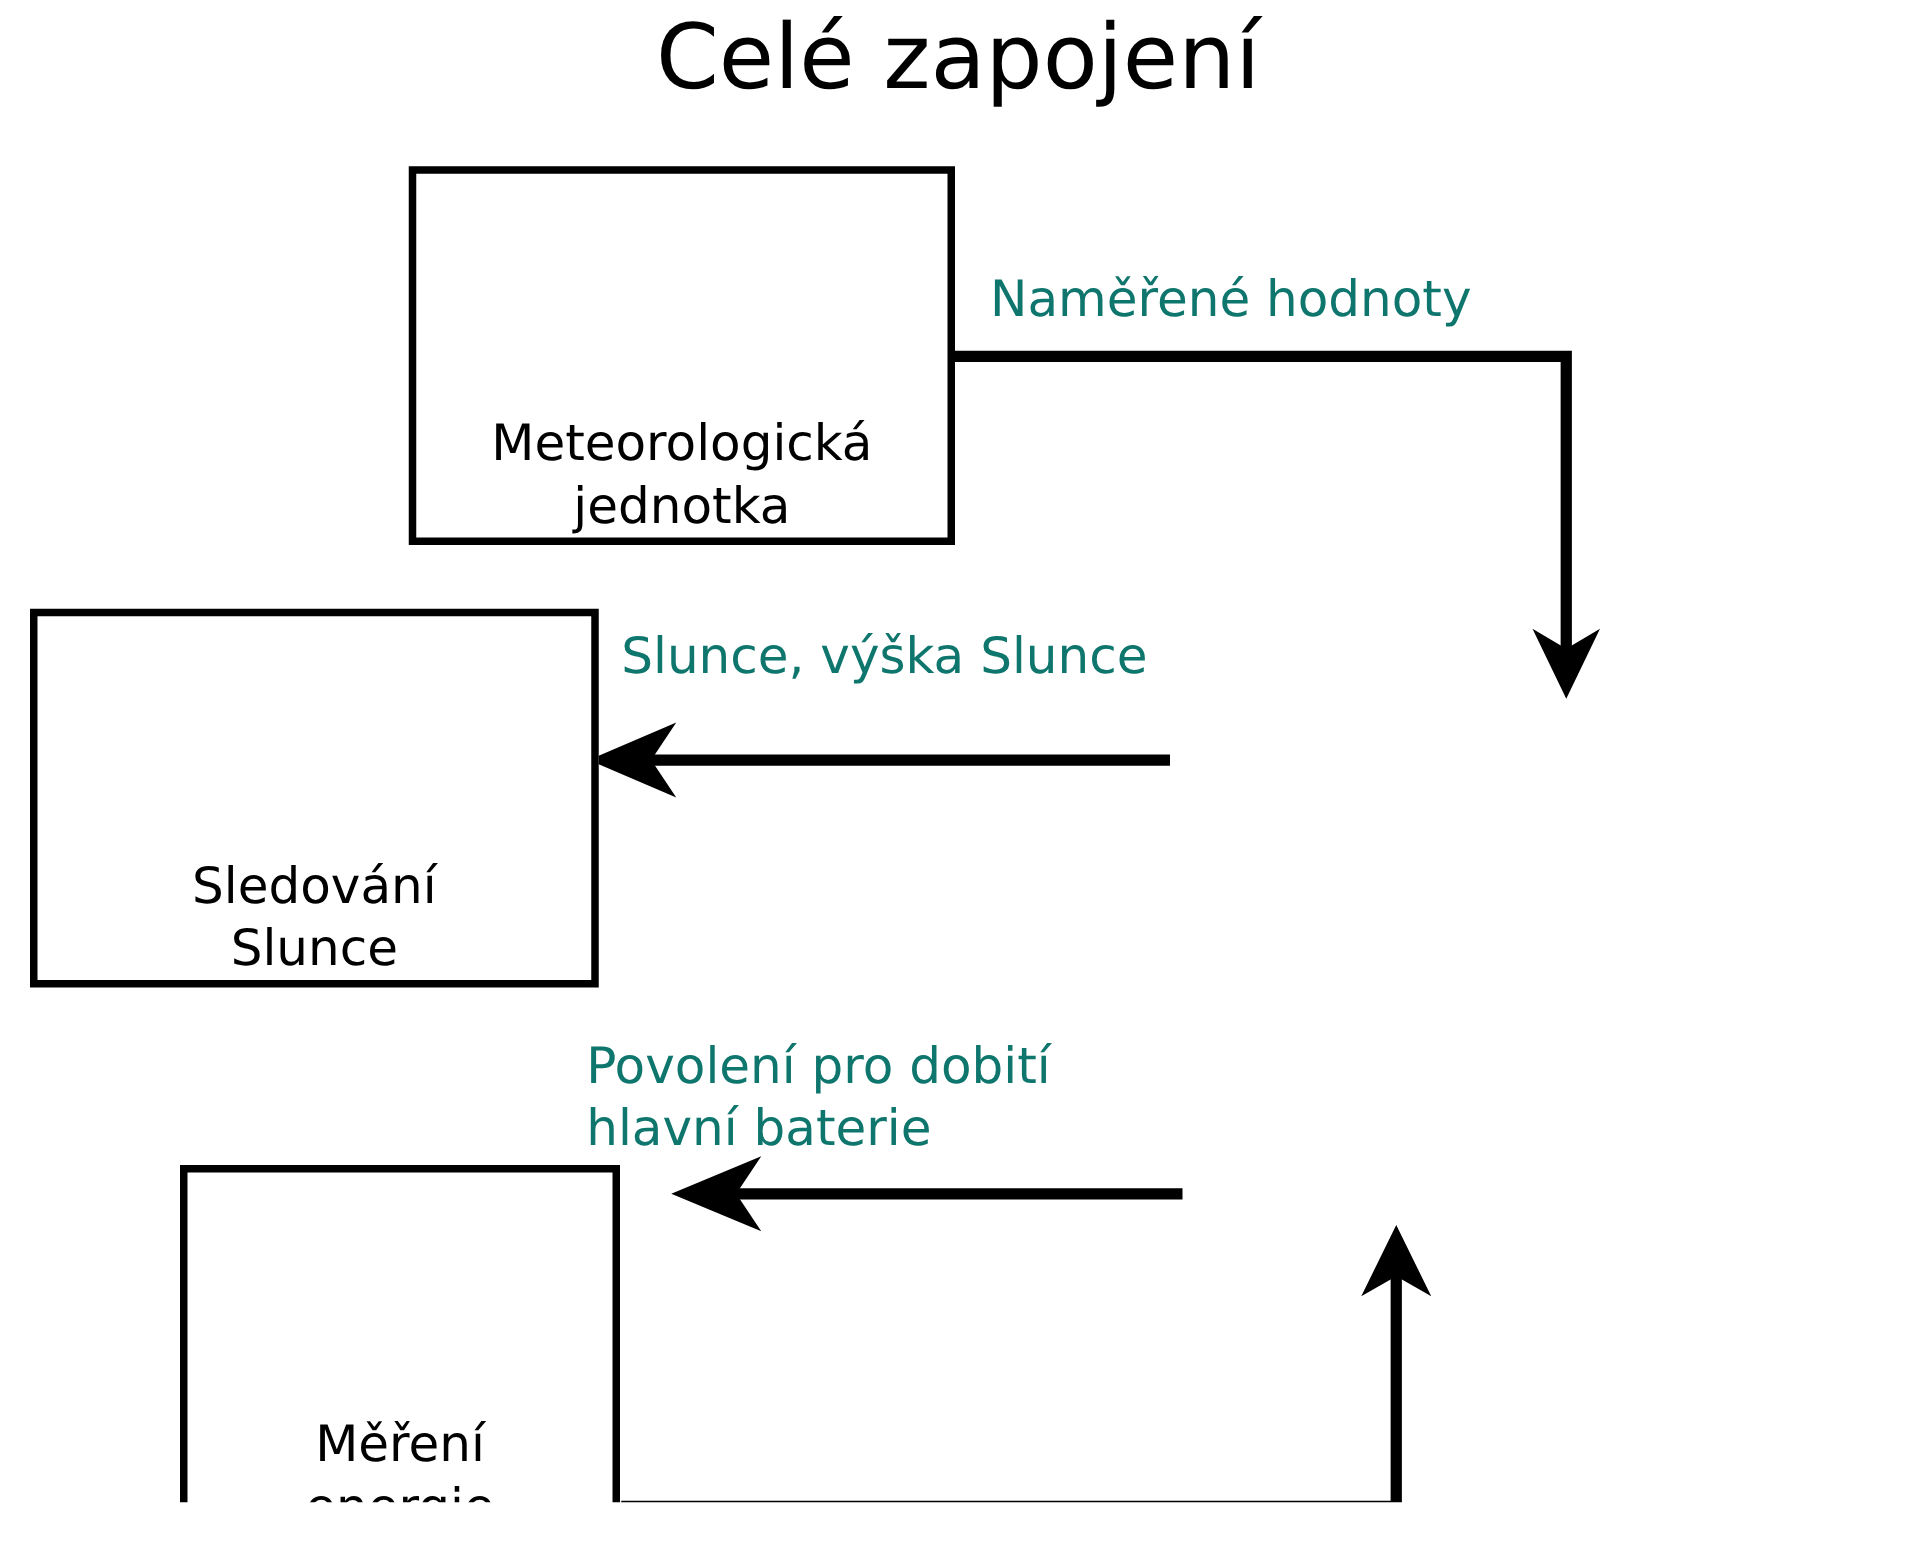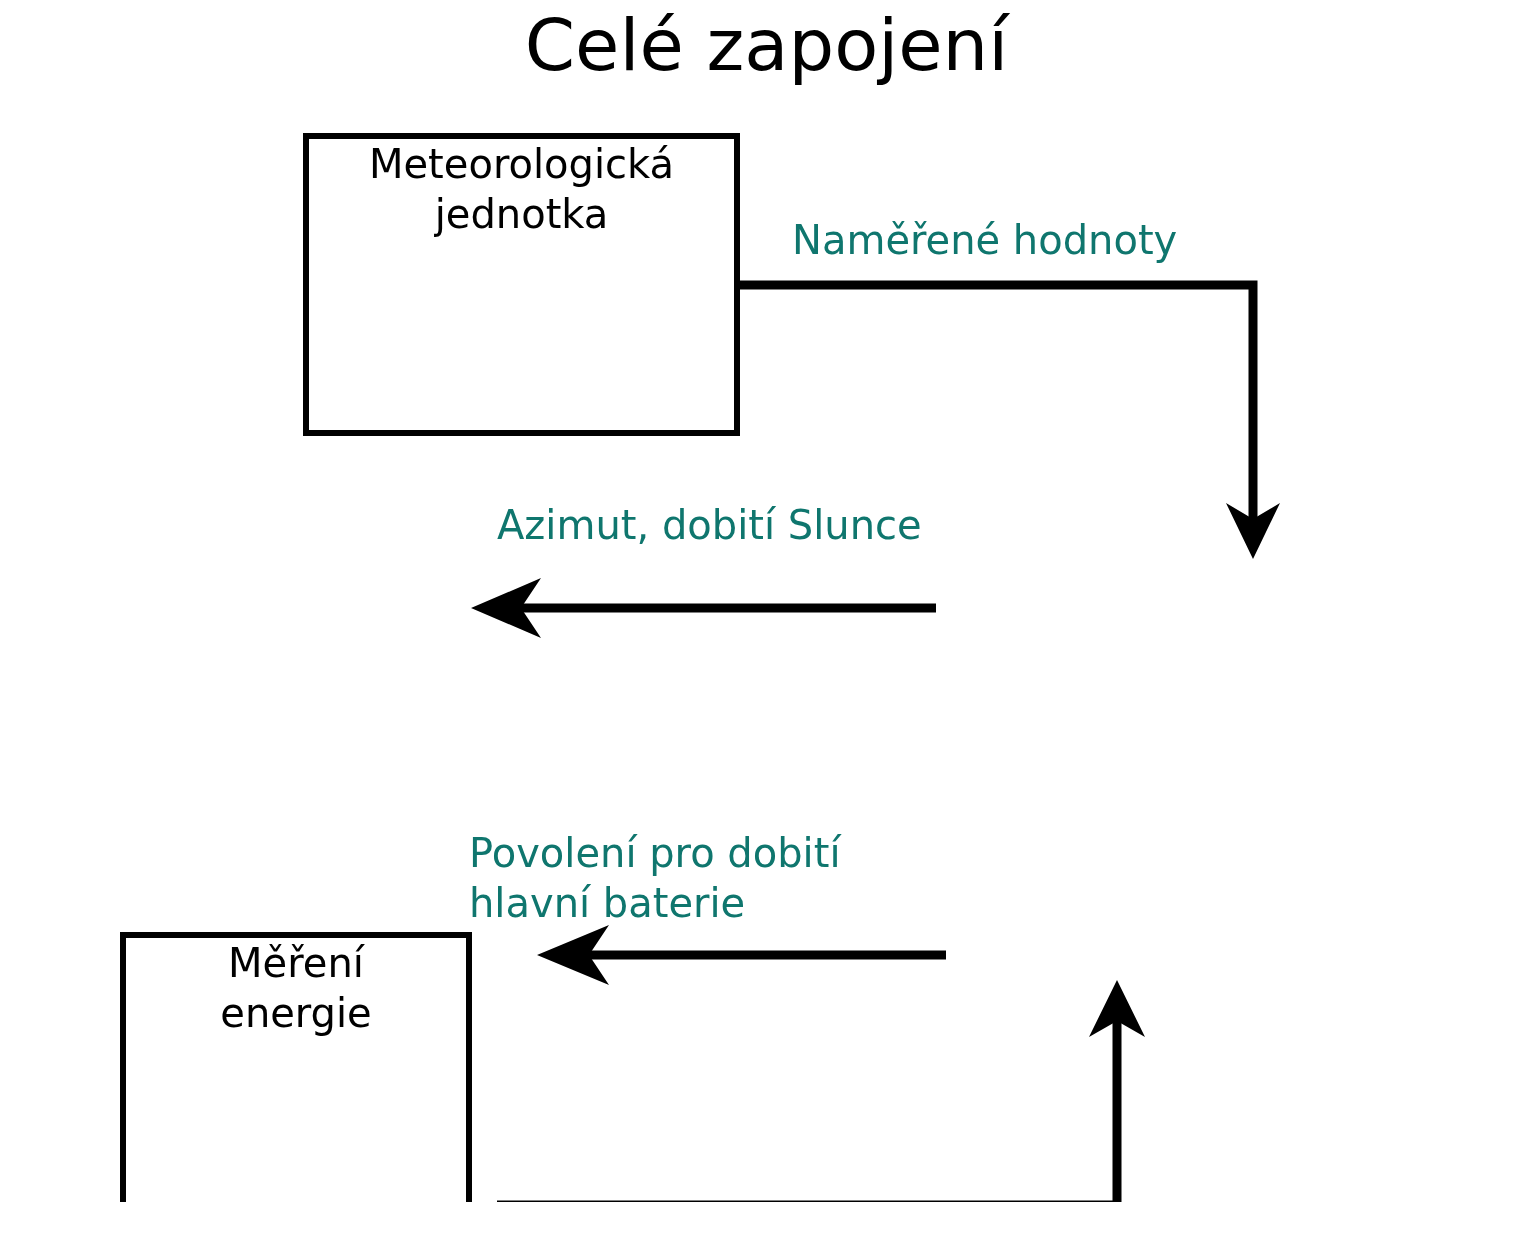--- a/index.html
+++ b/index.html
@@ -32,22 +32,23 @@
     line-height: 86px;
     color: #000000;
     white-space: nowrap;
   }
   .node-box {
     position: absolute;
     box-sizing: border-box;
     border: 6px solid #000000;
     background: #ffffff;
     display: flex;
-    align-items: flex-start;
+    align-items: flex-end;
     justify-content: center;
+    margin-left: 24px;
   }
   .node-label {
     font-size: 40px;
     line-height: 50px;
     color: #000000;
     text-align: center;
     white-space: pre-line;
   }
   .edge-label {
     position: absolute;
@@ -94,28 +95,32 @@
       <path d="M 497 1205 L 1117 1205 L 1117 1020" fill="none" stroke="#000000" stroke-width="9"></path>
       <path d="M 1117 980 L 1145 1037 L 1117 1021 L 1089 1037 Z" fill="#000000" stroke="none"></path>
     </g>
   </svg>
 
   <div class="node-box" id="box-meteo">
     <span class="node-label">Meteorologická
 jednotka</span>
   </div>
 
+  <div class="node-box" id="box-sun">
+    <span class="node-label">Sledování
+Slunce</span>
+  </div>
 
 
   <div class="node-box" id="box-energy">
     <span class="node-label">Měření
 energie</span>
   </div>
 
   <div class="edge-label" id="lbl-measured">Naměřené hodnoty</div>
 
-  <div class="edge-label" id="lbl-azimuth">Azimut, dobití Slunce</div>
+  <div class="edge-label" id="lbl-azimuth">Slunce, výška Slunce</div>
 
   <div class="edge-label" id="lbl-permission">Povolení pro dobití
 hlavní baterie</div>
 
 
 </div>
 
 </body></html>

